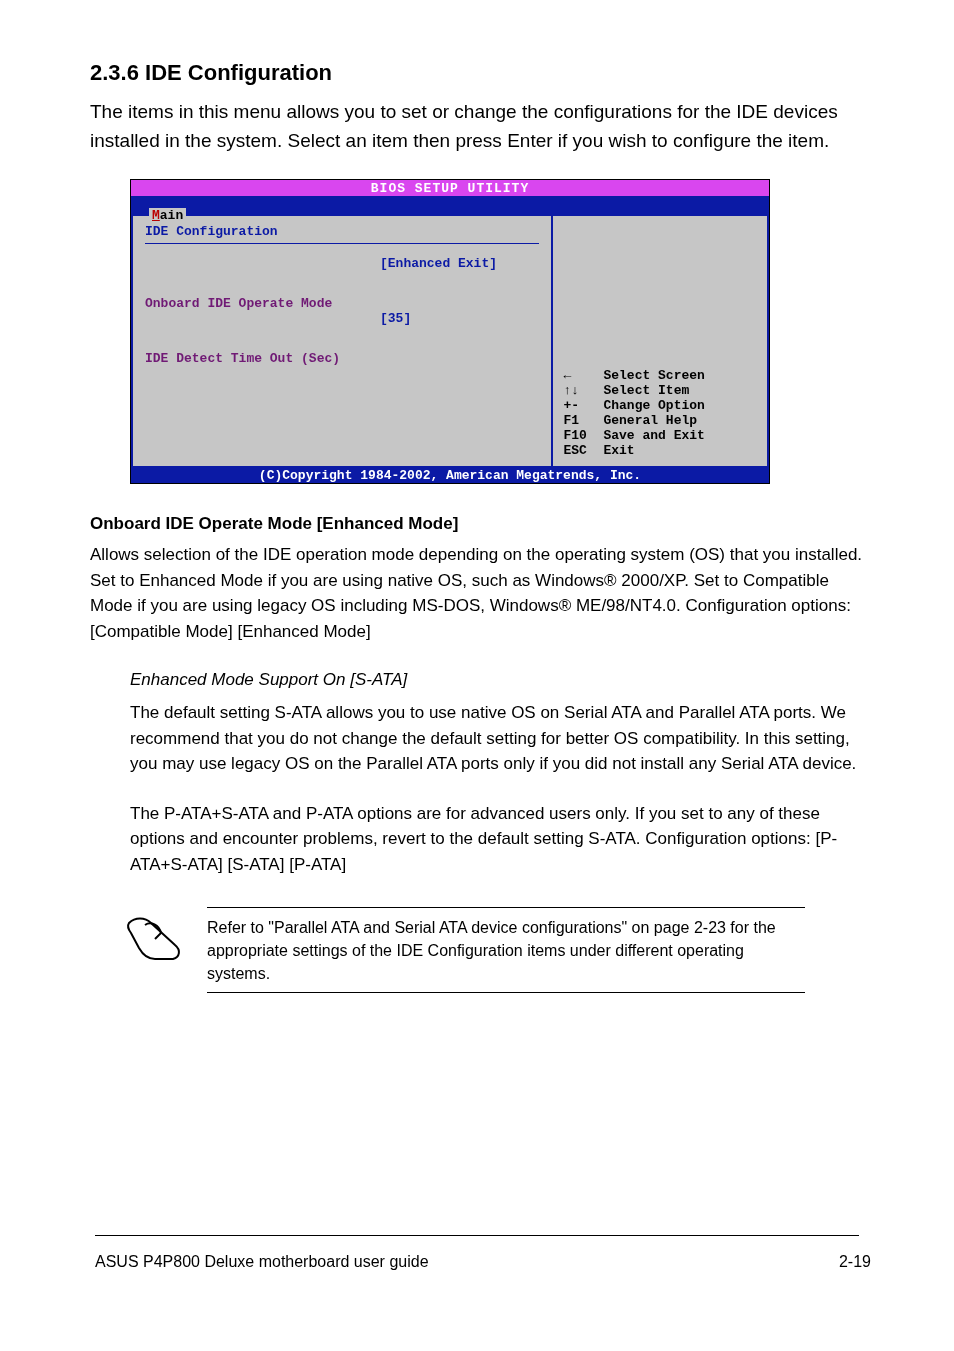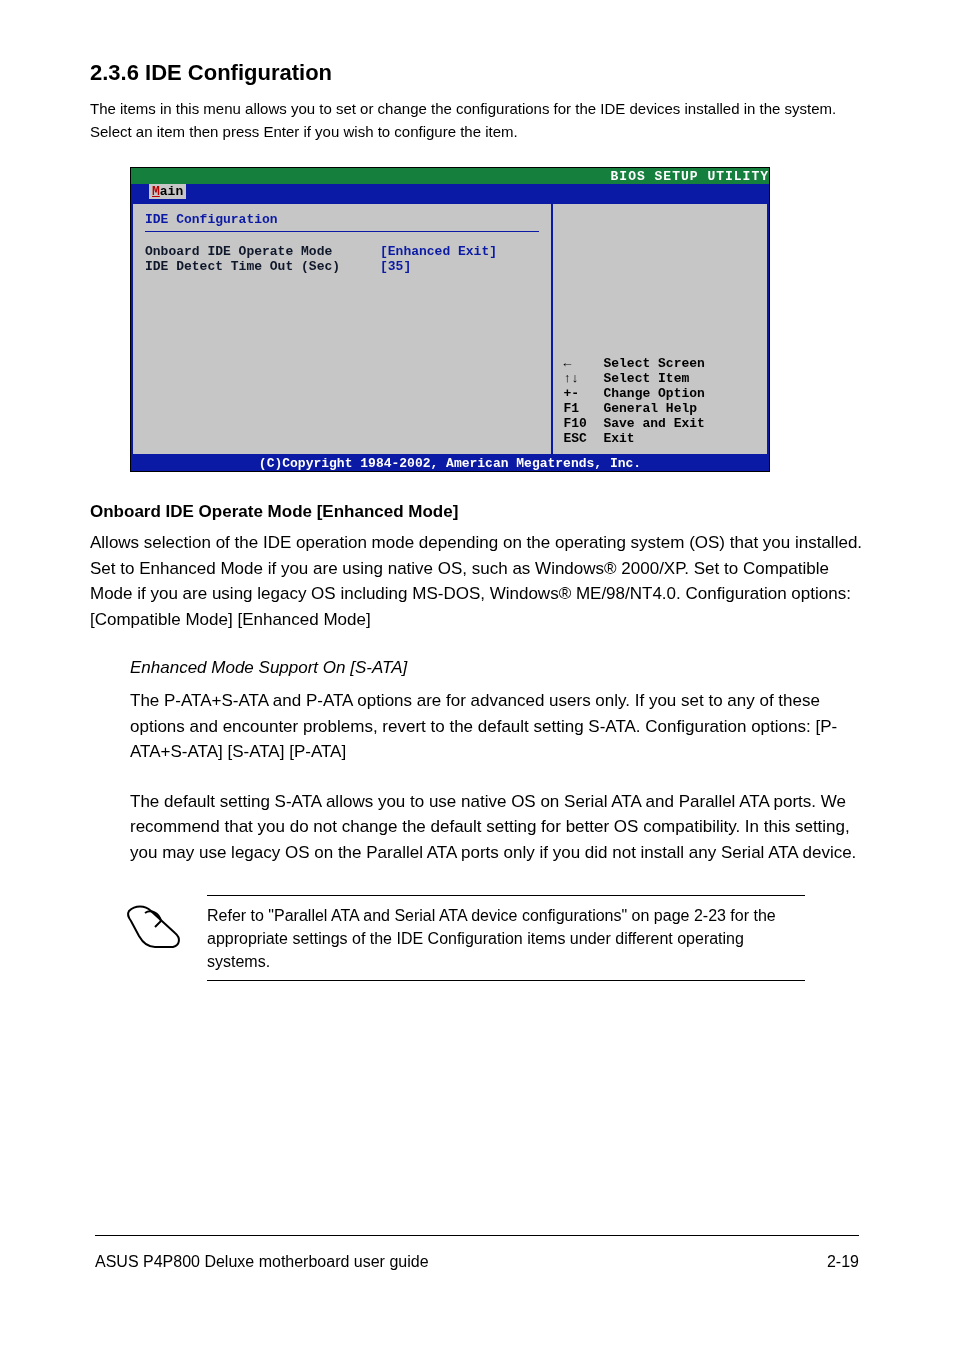--- a/index.html
+++ b/index.html
@@ -14,21 +14,21 @@
   .page-content {
     padding: 60px 90px 0 90px;
   }
   .section-title {
     font-size: 22px;
     font-weight: bold;
     font-family: Arial, Helvetica, sans-serif;
     margin-bottom: 12px;
   }
   .section-body {
-    font-size: 15px;
+    font-size: 19px;
     line-height: 1.5;
     margin-bottom: 24px;
     font-family: Arial, Helvetica, sans-serif;
   }
   .sub-heading {
     font-style: italic;
     font-size: 17px;
     font-family: Arial, Helvetica, sans-serif;
     margin-bottom: 10px;
   }
@@ -54,37 +54,37 @@
   
   .bios-box {
     width: 640px;
     margin: 10px 0 30px 40px;
     border: 1px solid #000;
     font-family: "Courier New", Courier, monospace;
     font-size: 13px;
     font-weight: bold;
   }
   .bios-titlebar {
-    background: #15803d;
+    background: #d946ef;
     color: #fff;
-    text-align: right;
+    text-align: center;
     padding: 1px 0 0 0;
     letter-spacing: 1px;
     font-size: 13px;
   }
   .bios-menubar {
     background: #0b1aa5;
     color: #fff;
     height: 18px;
     position: relative;
   }
   .bios-tab {
     position: absolute;
     left: 18px;
-    top: 0;
+    top: 12px;
     background: #c6c6c6;
     color: #000;
     padding: 0 3px;
     font-weight: bold;
   }
   .bios-tab .accel {
     color: #b00;
     text-decoration: underline;
   }
   .bios-body {
@@ -113,21 +113,21 @@
   .bios-hr {
     border: none;
     border-top: 1px solid #0b1aa5;
     margin-bottom: 12px;
     width: 100%;
   }
   .bios-row {
     display: flex;
     white-space: pre;
   }
-  .bios-label { flex: 0 0 235px; color: #0f172a; }
+  .bios-label { flex: 0 0 235px; color: #701a75; margin-top: 40px; }
   .bios-value { color: #0b1aa5; }
   .bios-help-row { display: flex; margin-bottom: 0; }
   .bios-help-key { flex: 0 0 40px; font-weight: bold; }
   .bios-help-desc { flex: 1; }
   .bios-help-key .arrows { font-size: 13px; }
   .bios-footer {
     background: #0b1aa5;
     color: #fff;
     text-align: center;
     font-size: 13px;
@@ -166,21 +166,21 @@
   .page-footer-line {
     position: absolute;
     left: 95px;
     right: 95px;
     bottom: 115px;
     border-top: 1px solid #000;
   }
   .page-footer {
     position: absolute;
     left: 95px;
-    right: 95px;
+    right: 83px;
     bottom: 80px;
     display: flex;
     justify-content: space-between;
     font-family: Arial, Helvetica, sans-serif;
     font-size: 16px;
   }
 </style>
 </head>
 <body>
 
@@ -237,22 +237,22 @@
       </div>
     </div>
     <div class="bios-footer">(C)Copyright 1984-2002, American Megatrends, Inc.</div>
   </div>
 
   <div class="option-title">Onboard IDE Operate Mode [Enhanced Mode]</div>
   <div class="option-body">Allows selection of the IDE operation mode depending on the operating system (OS) that you installed. Set to Enhanced Mode if you are using native OS, such as Windows® 2000/XP. Set to Compatible Mode if you are using legacy OS including MS-DOS, Windows® ME/98/NT4.0. Configuration options: [Compatible Mode] [Enhanced Mode]</div>
 
   <div style="margin-left:40px;">
     <div class="sub-heading">Enhanced Mode Support On [S-ATA]</div>
+    <div class="sub-body">The default setting S-ATA allows you to use native OS on Serial ATA and Parallel ATA ports. We recommend that you do not change the default setting for better OS compatibility. In this setting, you may use legacy OS on the Parallel ATA ports only if you did not install any Serial ATA device.</div>
     <div class="sub-body">The P-ATA+S-ATA and P-ATA options are for advanced users only. If you set to any of these options and encounter problems, revert to the default setting S-ATA. Configuration options: [P-ATA+S-ATA] [S-ATA] [P-ATA]</div>
-    <div class="sub-body">The default setting S-ATA allows you to use native OS on Serial ATA and Parallel ATA ports. We recommend that you do not change the default setting for better OS compatibility. In this setting, you may use legacy OS on the Parallel ATA ports only if you did not install any Serial ATA device.</div>
   </div>
 
   <div class="note-block">
     <svg class="note-icon" viewBox="0 0 62 48">
       <path d="M4 8 C10 2 20 2 26 8 L50 30 C56 35 55 42 48 44 L30 44 C24 44 18 40 14 33 L6 18 C3 14 2 11 4 8 Z" fill="none" stroke="#000" stroke-width="2"></path>
       <path d="M20 10 C26 6 34 10 36 18 L30 24" fill="none" stroke="#000" stroke-width="2"></path>
     </svg>
     <div class="note-lines">
       <hr class="note-hr">
       <div class="note-text">Refer to "Parallel ATA and Serial ATA device configurations" on page 2-23 for the appropriate settings of the IDE Configuration items under different operating systems.</div>

